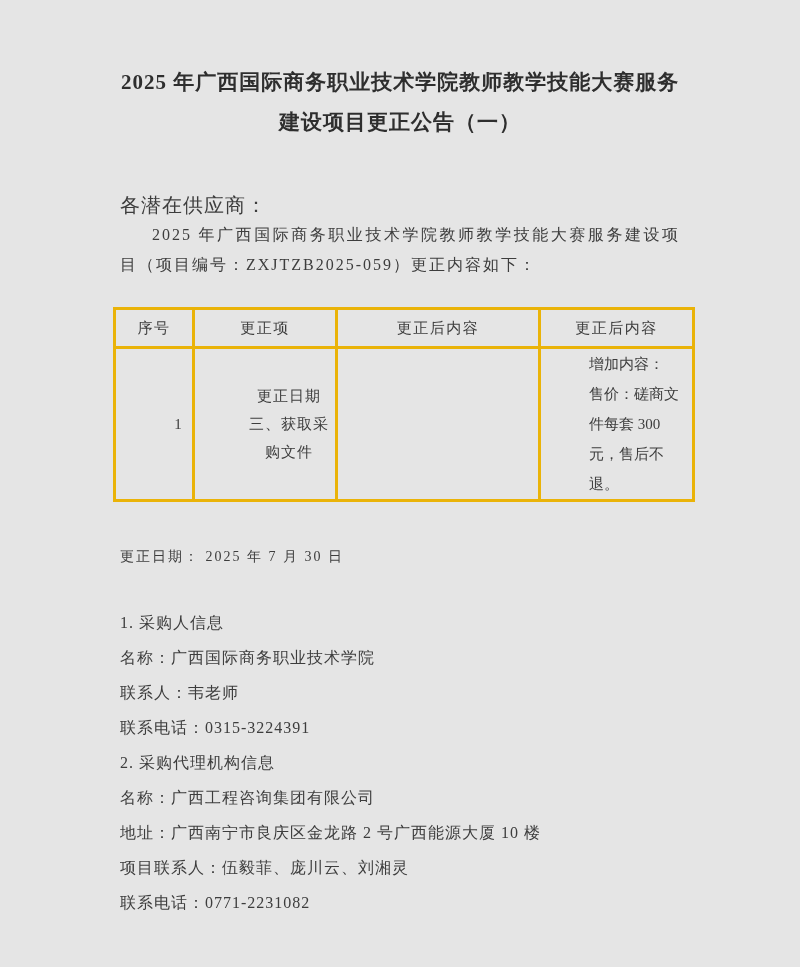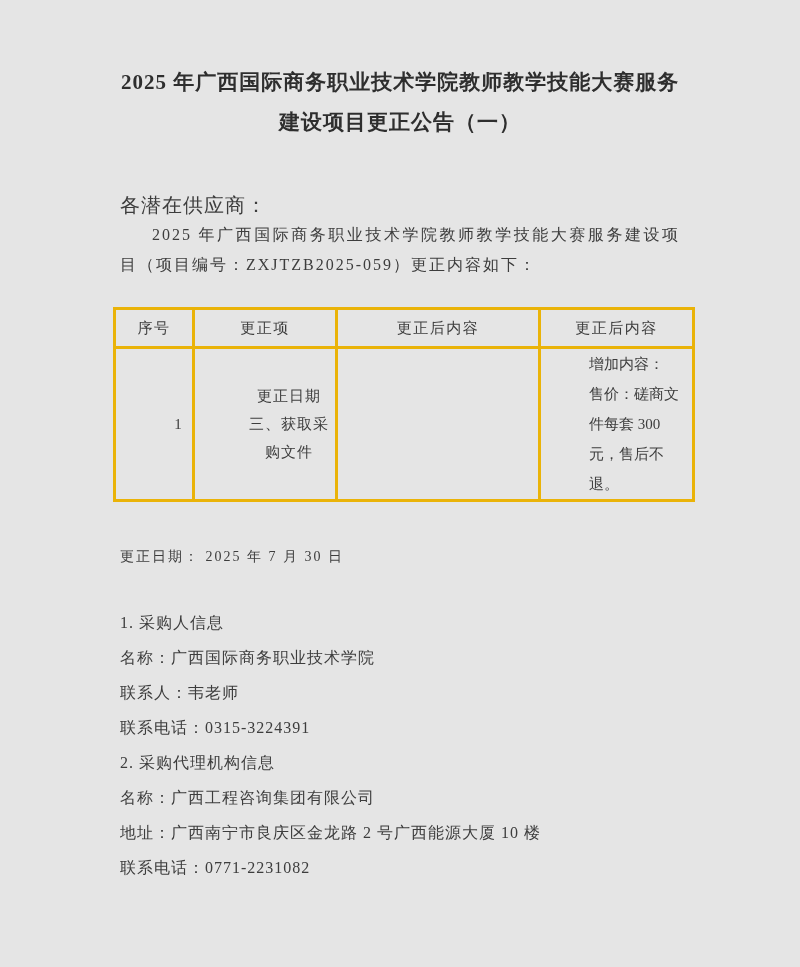--- a/index.html
+++ b/index.html
@@ -145,15 +145,16 @@
   <p class="date-line">更正日期： 2025 年 7 月 30 日</p>
 
   <p class="body-line section-gap">1. 采购人信息</p>
   <p class="body-line">名称：广西国际商务职业技术学院</p>
   <p class="body-line">联系人：韦老师</p>
   <p class="body-line">联系电话：0315-3224391</p>
 
   <p class="body-line">2. 采购代理机构信息</p>
   <p class="body-line">名称：广西工程咨询集团有限公司</p>
   <p class="body-line">地址：广西南宁市良庆区金龙路 2 号广西能源大厦 10 楼</p>
+  <p class="body-line">项目联系人：伍毅菲、庞川云、刘湘灵</p>
   <p class="body-line">联系电话：0771-2231082</p>
 
 </div>
 
 </body></html>

